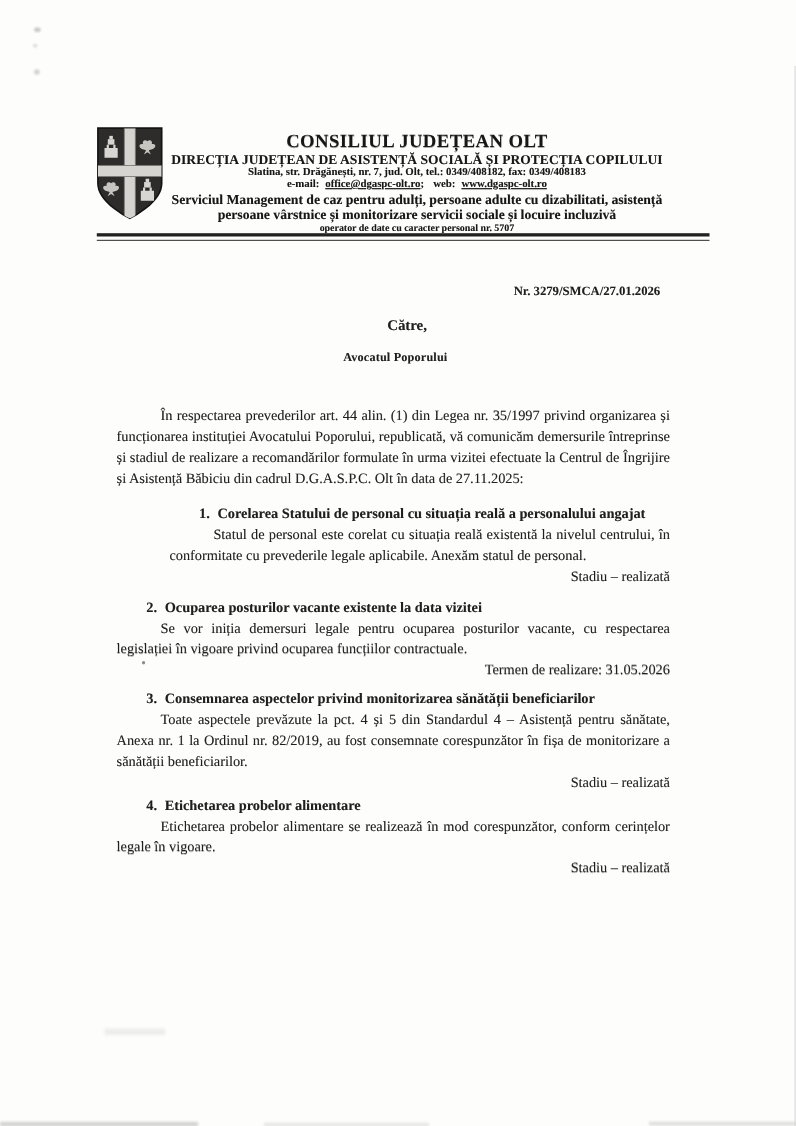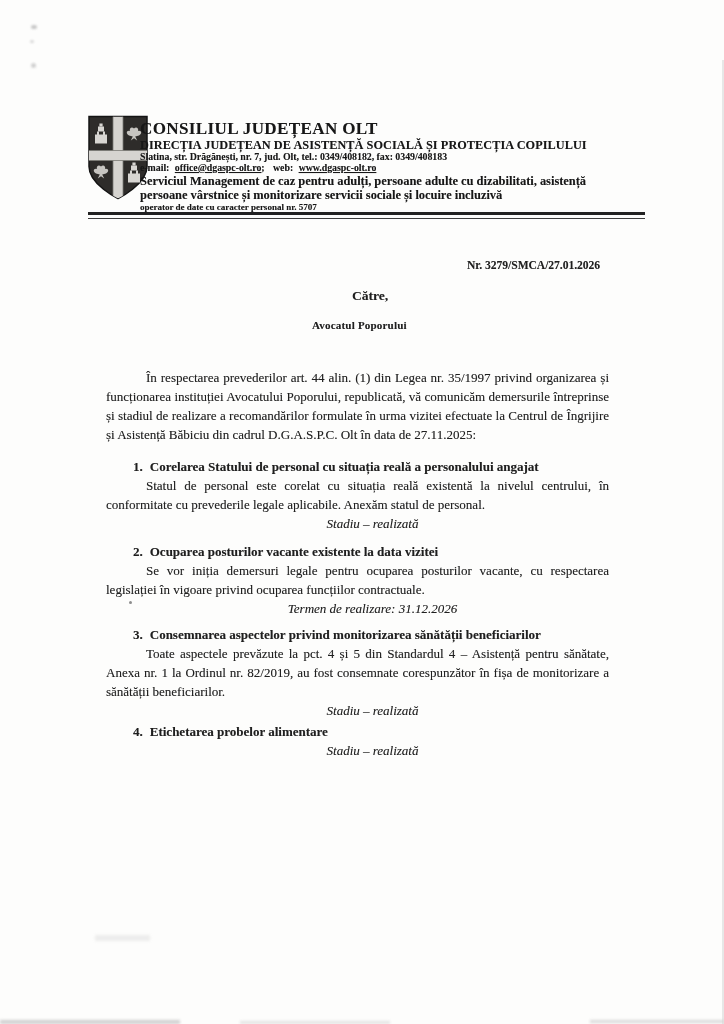--- a/index.html
+++ b/index.html
@@ -3,21 +3,21 @@
 <meta charset="utf-8">
 <style>
   html,body{margin:0;padding:0;background:#ffffff;}
   .page{
     position:relative;width:724px;height:1024px;background:#fdfdfc;overflow:hidden;
     font-family:"Liberation Serif","DejaVu Serif",serif;color:#1f1f1f;
     text-shadow:0.2px 0.2px 0.35px rgba(25,25,25,0.35);
   }
   
   .coa{position:absolute;left:87px;top:114px;width:62px;height:87px;}
-  .hline{position:absolute;left:140px;width:478px;text-align:left;white-space:nowrap;font-weight:bold;color:#171717;}
+  .hline{position:absolute;left:140px;width:478px;text-align:center;white-space:nowrap;font-weight:bold;color:#171717;}
   .h-org{top:119px;font-size:17px;letter-spacing:0.4px;}
   .h-dept{top:138px;font-size:12.2px;letter-spacing:0.1px;}
   .h-addr{top:151px;font-size:9.8px;}
   .h-mail{top:162px;font-size:9.8px;}
   .h-svc1{top:174px;font-size:12.4px;}
   .h-svc2{top:188px;font-size:12.4px;}
   .h-oper{top:202px;font-size:9px;}
   .u{text-decoration:underline;}
   .sep{margin:0 2px 0 0;}
   .lbl2{margin-left:4px;}
@@ -30,28 +30,28 @@
   .refno{position:absolute;left:467px;top:259px;font-size:11.5px;font-weight:bold;white-space:nowrap;}
   .to{position:absolute;left:352px;top:288px;font-size:13.5px;font-weight:bold;}
   .recipient{position:absolute;left:312px;top:319px;font-size:11px;font-weight:bold;letter-spacing:0.2px;}
   
   .letter{
     position:absolute;left:106px;top:368px;width:503px;
     font-size:13px;line-height:19px;text-align:justify;
   }
   .letter p{margin:0;}
   .intro{text-indent:40px;}
-  .item1{margin-top:13px;}
+  .item1{margin-top:13px;margin-left:48px;}
   .item2{margin-top:9px;}
   .item3{margin-top:7px;}
   .item4{margin-top:2px;}
   .item-head{padding-left:27px;font-weight:bold;text-align:left;}
   .item-num{margin-right:7px;}
   .item-body{text-indent:40px;}
-  .item-status{padding-left:30px;font-style:italic;text-align:center;}
+  .item-status{padding-left:30px;text-align:right;}
   
   .dot{position:absolute;border-radius:50%;background:#c6c6c6;filter:blur(0.8px);}
   .dot1{left:31px;top:25px;width:6px;height:4px;}
   .dot2{left:30px;top:40px;width:4px;height:3px;opacity:.7;}
   .dot3{left:31px;top:63px;width:5px;height:5px;opacity:.8;}
   .stray-period{position:absolute;left:129px;top:601px;width:3px;height:3px;border-radius:50%;background:#8d8d8d;}
   .edge-right{position:absolute;right:0;top:60px;width:2px;height:964px;background:#e7e7e7;}
   .smudge{position:absolute;background:#cfcfcf;filter:blur(1.5px);}
   .sm1{left:0;bottom:0;width:180px;height:4px;}
   .sm2{left:590px;bottom:1px;width:134px;height:3px;opacity:.8;}
@@ -113,31 +113,32 @@
 
     <div class="item item1">
       <p class="item-head"><span class="item-num">1.</span><span>Corelarea Statului de personal cu situația reală a personalului angajat</span></p>
       <p class="item-body">Statul de personal este corelat cu situația reală existentă la nivelul centrului, în conformitate cu prevederile legale aplicabile. Anexăm statul de personal.</p>
       <p class="item-status">Stadiu – realizată</p>
     </div>
 
     <div class="item item2">
       <p class="item-head"><span class="item-num">2.</span><span>Ocuparea posturilor vacante existente la data vizitei</span></p>
       <p class="item-body">Se vor iniția demersuri legale pentru ocuparea posturilor vacante, cu respectarea legislației în vigoare privind ocuparea funcțiilor contractuale.</p>
-      <p class="item-status">Termen de realizare: 31.12.2026</p>
+      <p class="item-status">Termen de realizare: 31.05.2026</p>
     </div>
 
     <div class="item item3">
       <p class="item-head"><span class="item-num">3.</span><span>Consemnarea aspectelor privind monitorizarea sănătății beneficiarilor</span></p>
       <p class="item-body">Toate aspectele prevăzute la pct. 4 și 5 din Standardul 4 – Asistență pentru sănătate, Anexa nr. 1 la Ordinul nr. 82/2019, au fost consemnate corespunzător în fișa de monitorizare a sănătății beneficiarilor.</p>
       <p class="item-status">Stadiu – realizată</p>
     </div>
 
     <div class="item item4">
       <p class="item-head"><span class="item-num">4.</span><span>Etichetarea probelor alimentare</span></p>
+      <p class="item-body">Etichetarea probelor alimentare se realizează în mod corespunzător, conform cerințelor legale în vigoare.</p>
       <p class="item-status">Stadiu – realizată</p>
     </div>
   </div>
 
   <div class="dot dot1"></div>
   <div class="dot dot2"></div>
   <div class="dot dot3"></div>
   <div class="stray-period"></div>
   <div class="edge-right"></div>
   <div class="smudge sm1"></div>

